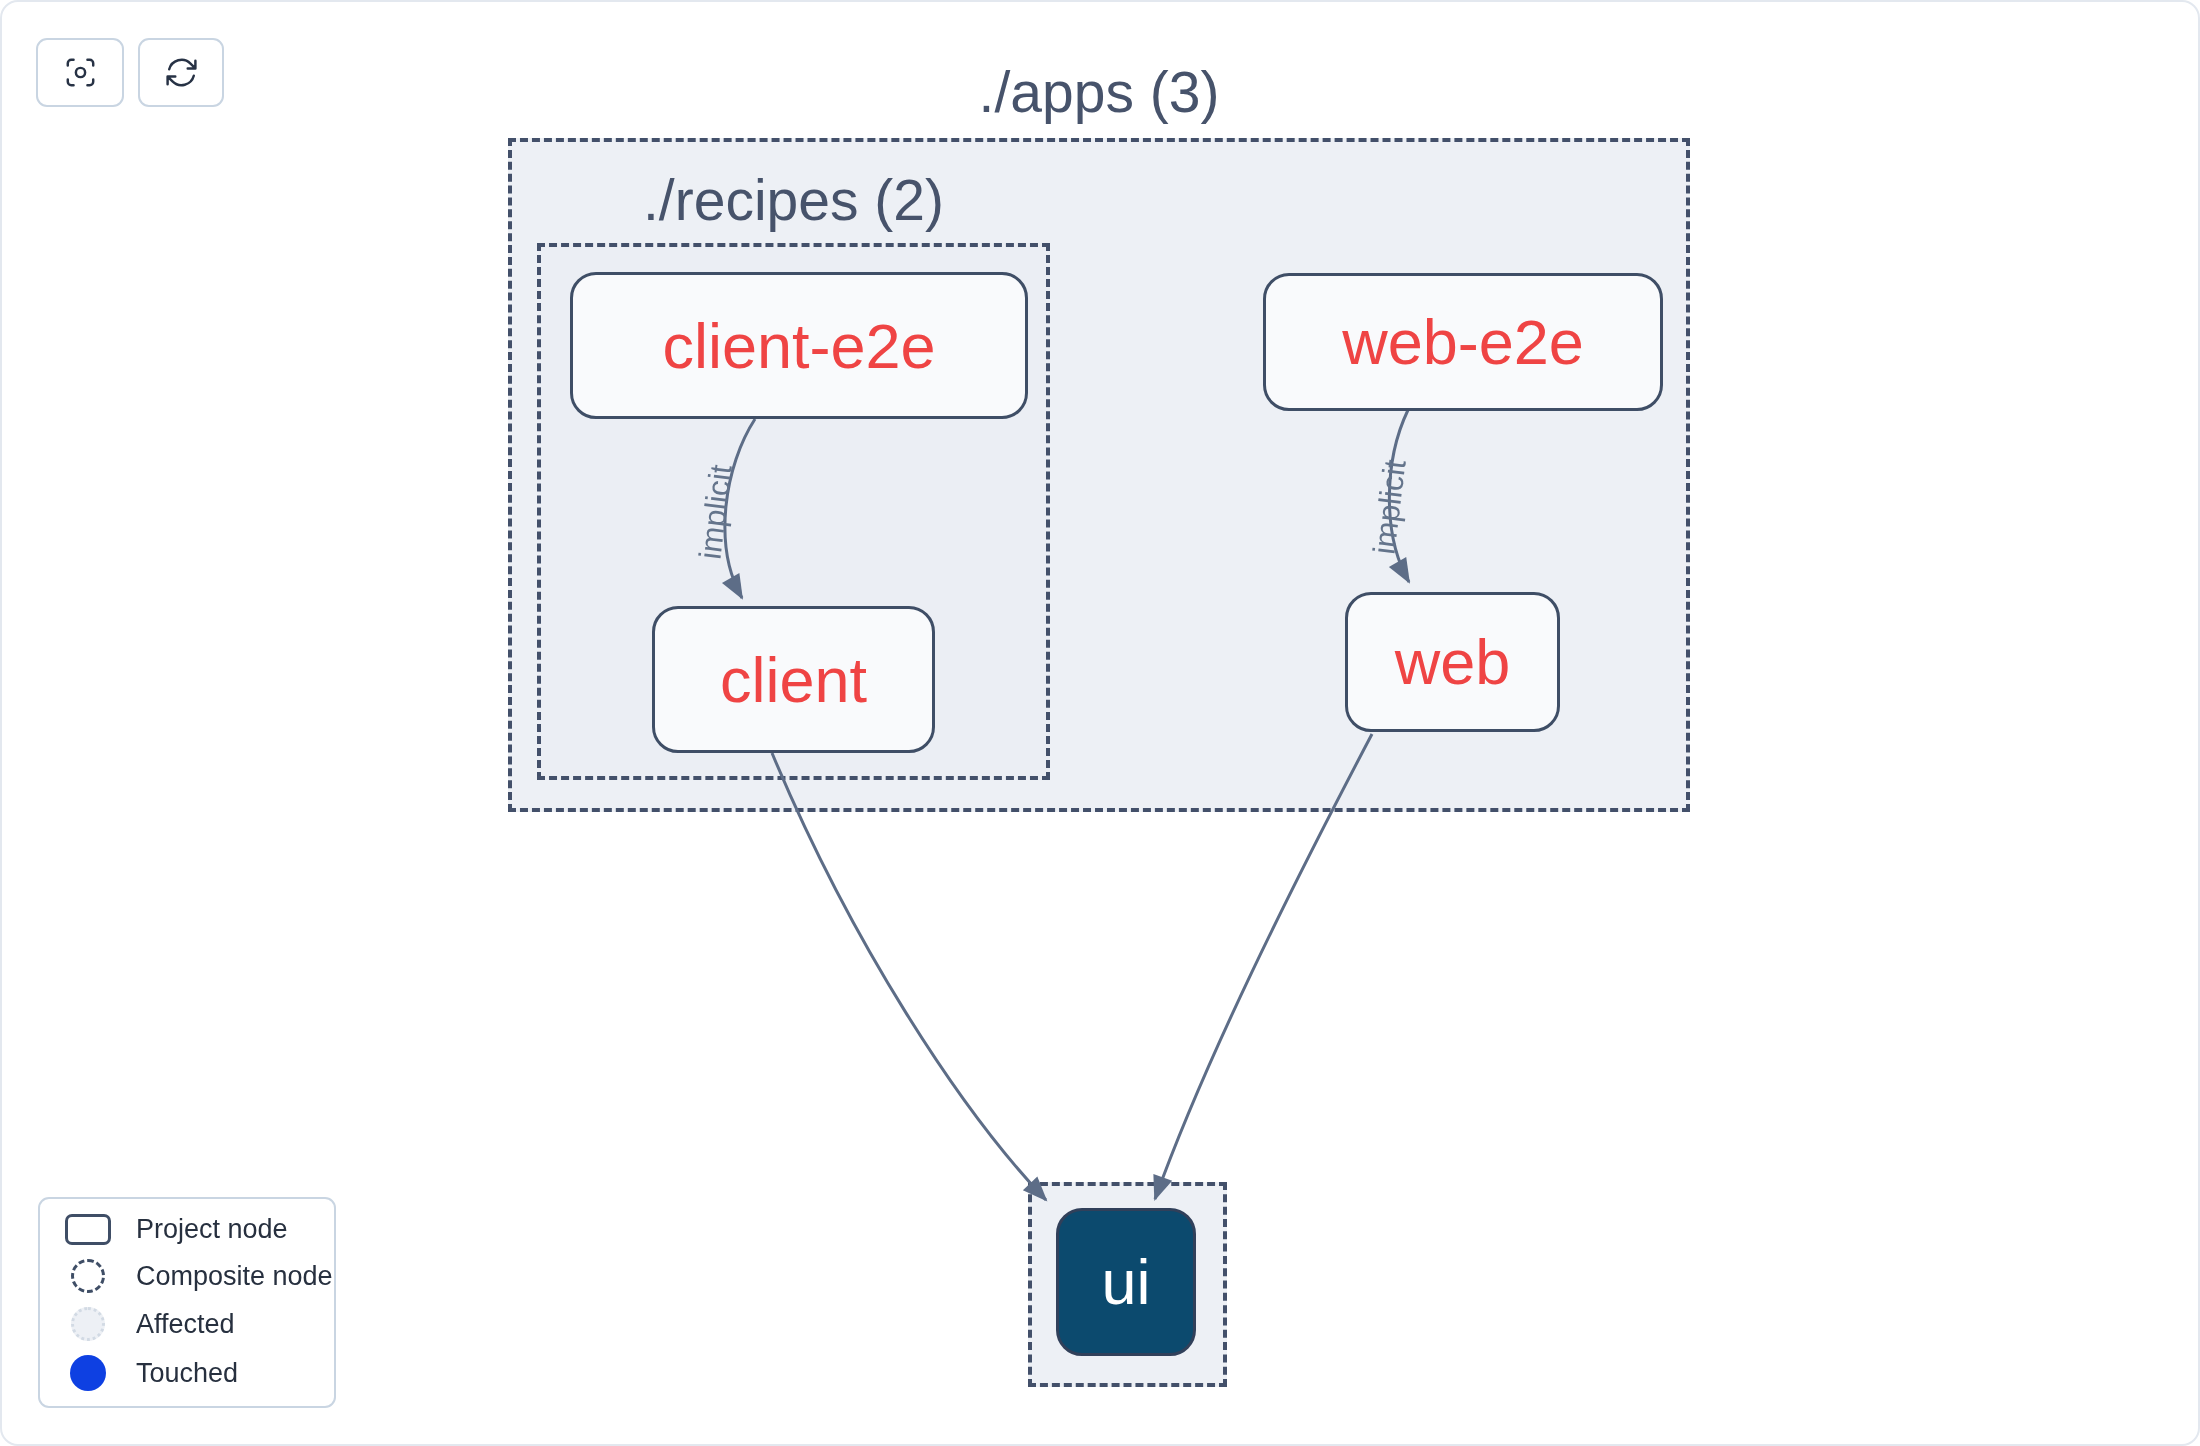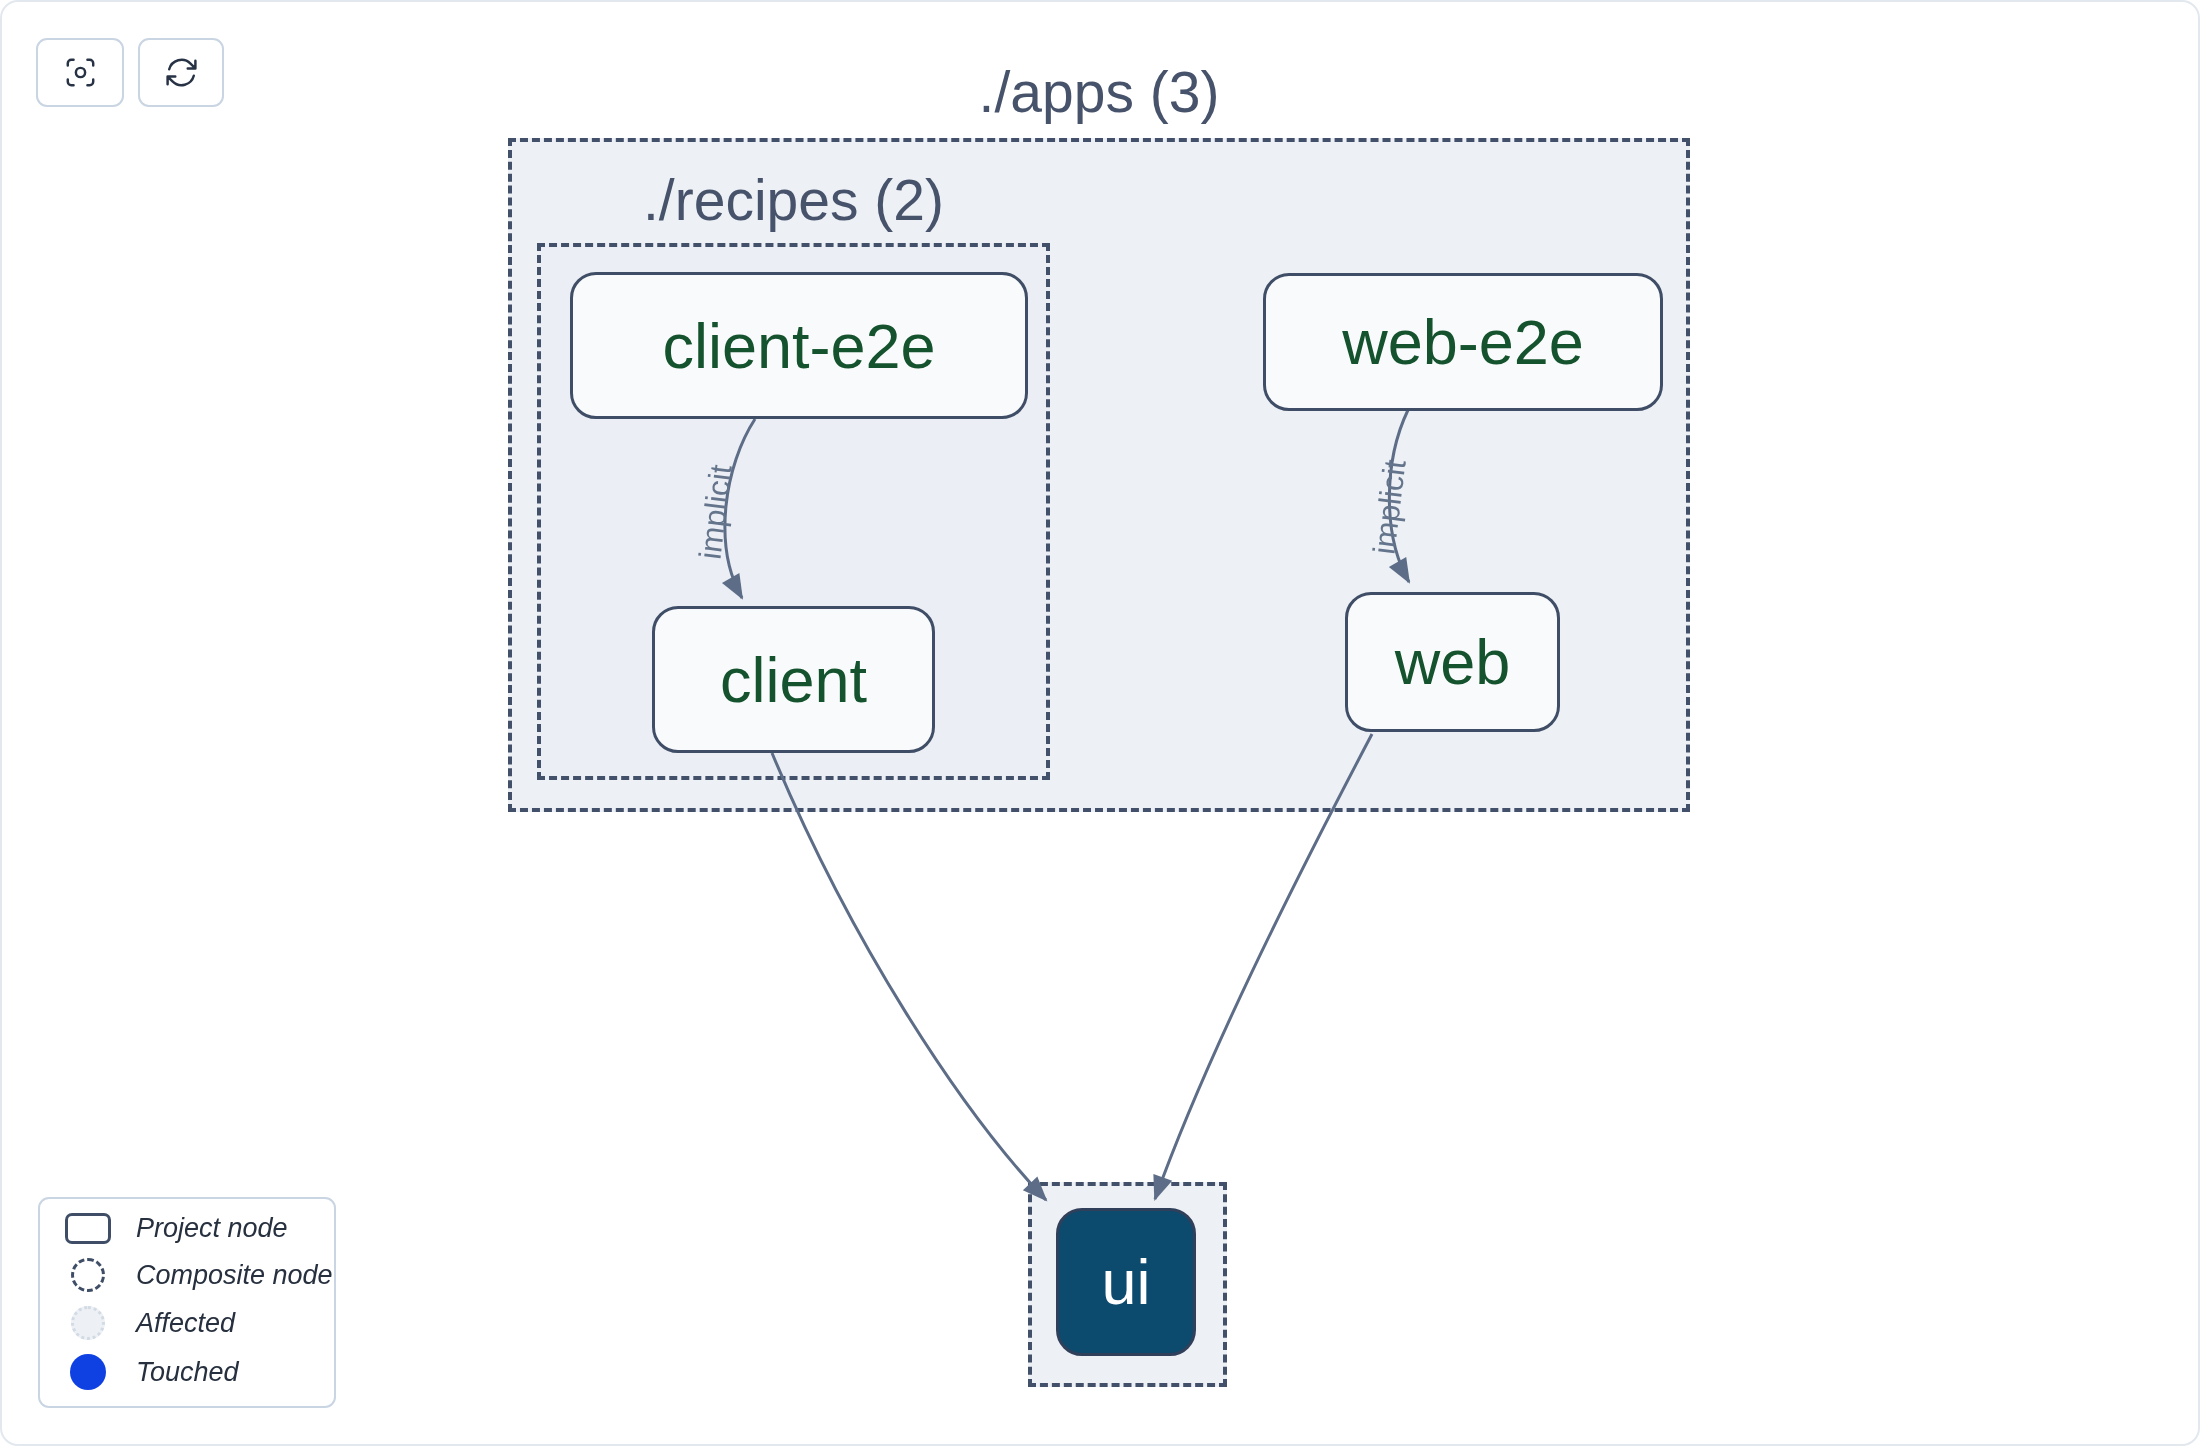--- a/index.html
+++ b/index.html
@@ -29,32 +29,32 @@
 
   
   #edges{position:absolute;left:0;top:0;z-index:4;pointer-events:none;}
   .edge-label{position:absolute;font-size:31px;color:#64748b;z-index:5;white-space:nowrap;
               transform:translate(-50%,-50%) rotate(-83deg);pointer-events:none;}
   #edge-label-1{left:716px;top:512px;}
   #edge-label-2{left:1390px;top:507px;}
 
   
   .node{position:absolute;background:#f9fafc;border:3px solid #3f4e66;border-radius:26px;
-        display:flex;align-items:center;justify-content:center;font-size:63px;color:#14532d;
+        display:flex;align-items:center;justify-content:center;font-size:63px;color:#ef4444;
         box-sizing:border-box;z-index:7;cursor:pointer;white-space:nowrap;}
   #n-client-e2e{left:570px;top:272px;width:458px;height:147px;}
   #n-web-e2e{left:1263px;top:273px;width:400px;height:138px;}
   #n-client{left:652px;top:606px;width:283px;height:147px;}
   #n-web{left:1345px;top:592px;width:215px;height:140px;}
   #n-ui{left:1056px;top:1208px;width:140px;height:148px;background:#0c4a6e;border-color:#31405a;color:#ffffff;}
 
   
   .legend{position:absolute;left:38px;top:1197px;width:298px;height:211px;background:#ffffff;
           border:2px solid #c9d5e2;border-radius:11px;box-sizing:border-box;z-index:8;
-          display:flex;flex-direction:column;justify-content:flex-end;gap:14px;padding:16px 0;font-style:italic;}
+          display:flex;flex-direction:column;justify-content:center;gap:14px;padding:16px 0;}
   .legend-row{display:grid;grid-template-columns:96px 1fr;align-items:center;}
   .legend-row .sw{justify-self:center;}
   .legend-row .txt{font-size:27px;color:#27303f;}
   .sw-project{width:46px;height:31px;border:3px solid #3f4e66;border-radius:7px;background:#ffffff;box-sizing:border-box;}
   .sw-composite{width:34px;height:34px;border:3px dashed #3f4e66;border-radius:50%;background:#ffffff;box-sizing:border-box;}
   .sw-affected{width:34px;height:34px;border:3px dotted #d2dae4;border-radius:50%;background:#edf0f5;box-sizing:border-box;}
   .sw-touched{width:36px;height:36px;border-radius:50%;background:#0e40e2;}
 </style>
 </head>
 <body>

